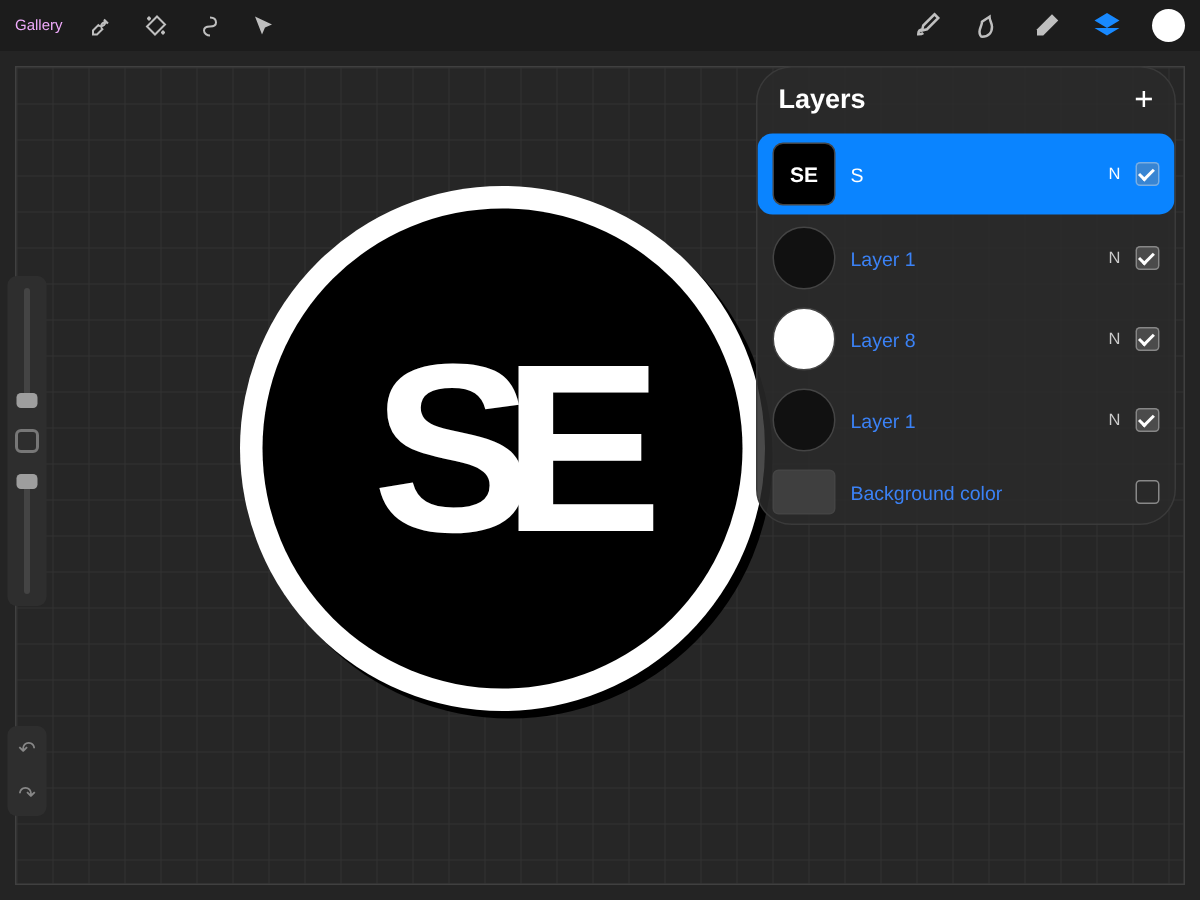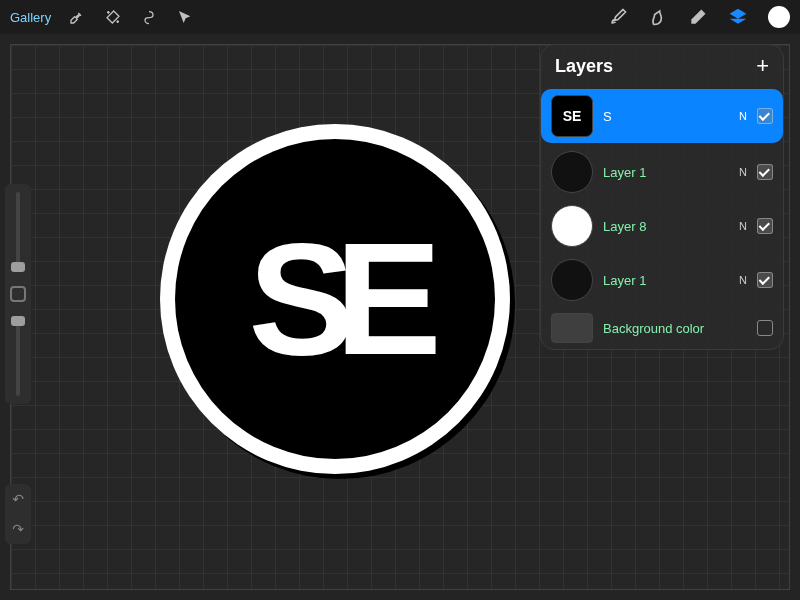--- a/index.html
+++ b/index.html
@@ -1,20 +1,20 @@
 <!DOCTYPE html>
 <html><head>
 <meta charset="utf-8">
 <style>
   * { margin: 0; padding: 0; box-sizing: border-box; }
   body { width: 800px; height: 600px; background: #242424; font-family: -apple-system, Helvetica, Arial, sans-serif; overflow: hidden; position: relative; }
 
   .top-bar { height: 34px; background: #1c1c1c; display: flex; align-items: center; padding: 0 10px; justify-content: space-between; }
   .top-left { display: flex; align-items: center; gap: 16px; }
-  .gallery-label { color: #7dd3fc; font-size: 13px; }
+  .gallery-label { color: #f0abfc; font-size: 10px; }
   .toolbar-icon { color: #bfbfbf; cursor: pointer; display: flex; align-items: center; justify-content: center; width: 20px; height: 20px; }
   .top-right { display: flex; align-items: center; gap: 20px; }
   .right-icon { color: #bfbfbf; cursor: pointer; display: flex; align-items: center; }
   .layers-active { color: #1889ff; }
   .color-dot { width: 22px; height: 22px; border-radius: 50%; background: #ffffff; cursor: pointer; }
 
   .canvas-area { position: absolute; left: 0; top: 34px; right: 0; bottom: 0; background: #242424; }
   .grid-surface {
     position: absolute; inset: 10px;
     background-color: #262626;
@@ -28,33 +28,33 @@
   .artwork .inner-black  { position: absolute; left: 20px; top: 20px; width: 320px; height: 320px; border-radius: 50%; background: #000; display:flex; align-items:center; justify-content:center;}
   .artwork .se-mono { color:#fff; font-size:160px; font-weight:700; letter-spacing:-20px; }
 
   .left-rail { position: absolute; left: 5px; top: 150px; width: 26px; height: 220px; background: #2e2e2e; border-radius: 6px; display: flex; flex-direction: column; align-items: center; justify-content: space-between; padding: 8px 0; }
   .slider-track { width: 4px; height: 80px; background: #444; border-radius: 4px; position: relative; }
   .slider-thumb { width: 14px; height: 10px; background: #9e9e9e; border-radius: 3px; position: absolute; left: -5px; }
   .square-btn { width: 16px; height: 16px; border: 2px solid #777; border-radius: 4px; }
   .undo-area { position: absolute; left: 5px; top: 450px; width: 26px; height: 60px; background: #2e2e2e; border-radius: 6px; display:flex; flex-direction:column; align-items:center; justify-content:space-around;}
   .undo-arrow { color: #888; font-size:14px; }
 
-  .layers-panel { position: absolute; right: 16px; top: 44px; width: 244px; background: #2a2a2ad9; border-radius: 14px; overflow: hidden; border: 1px solid #3a3a3a; margin-left: 40px; }
+  .layers-panel { position: absolute; right: 16px; top: 44px; width: 280px; background: #2a2a2ad9; border-radius: 24px; overflow: hidden; border: 1px solid #3a3a3a; margin-left: 40px; }
   .layers-header { display: flex; justify-content: space-between; align-items: center; padding: 10px 14px; }
   .layers-title { color: #fff; font-size: 18px; font-weight: 600; }
   .add-layer { color: #fff; font-size: 22px; cursor: pointer; line-height: 1; }
 
   .layer-row { display: flex; align-items: center; gap: 10px; padding: 6px 10px; }
   .layer-row.selected { background: #0a84ff; border-radius: 10px; margin: 2px 0; color: #fff; }
   .layer-thumb { width: 42px; height: 42px; border-radius: 7px; background: #111; display:flex; align-items:center; justify-content:center; border: 1px solid #444; }
   .layer-thumb.white-bg { background: #fff; }
   .layer-thumb.circle { border-radius: 50%; }
   .layer-thumb.se { background:#000; color:#fff; font-size:14px; font-weight:bold; }
   .layer-thumb.bg-swatch { width: 42px; height: 30px; background: #3f3f3f; border-radius: 4px; }
-  .layer-name { flex: 1; font-size: 13px; color: #86efac; }
+  .layer-name { flex: 1; font-size: 13px; color: #3b82f6; }
   .layer-row.selected .layer-name { color: #fff; }
   .blend-mode { font-size: 11px; color: #ccc; }
   .layer-row.selected .blend-mode { color: #fff; }
   .visibility-box { width: 16px; height: 16px; border-radius: 3px; background: #8888885e; border:1px solid #ffffff55; display:flex; align-items:center; justify-content:center;}
   .visibility-box.checked::after { content:''; width:8px; height:4px; border-left:2px solid #fff; border-bottom:2px solid #fff; transform: rotate(-45deg) translateY(-1px);}
   .visibility-box.empty { background: transparent; border:1.5px solid #888; }
 
   svg { display: block; }
 </style>
 </head>

